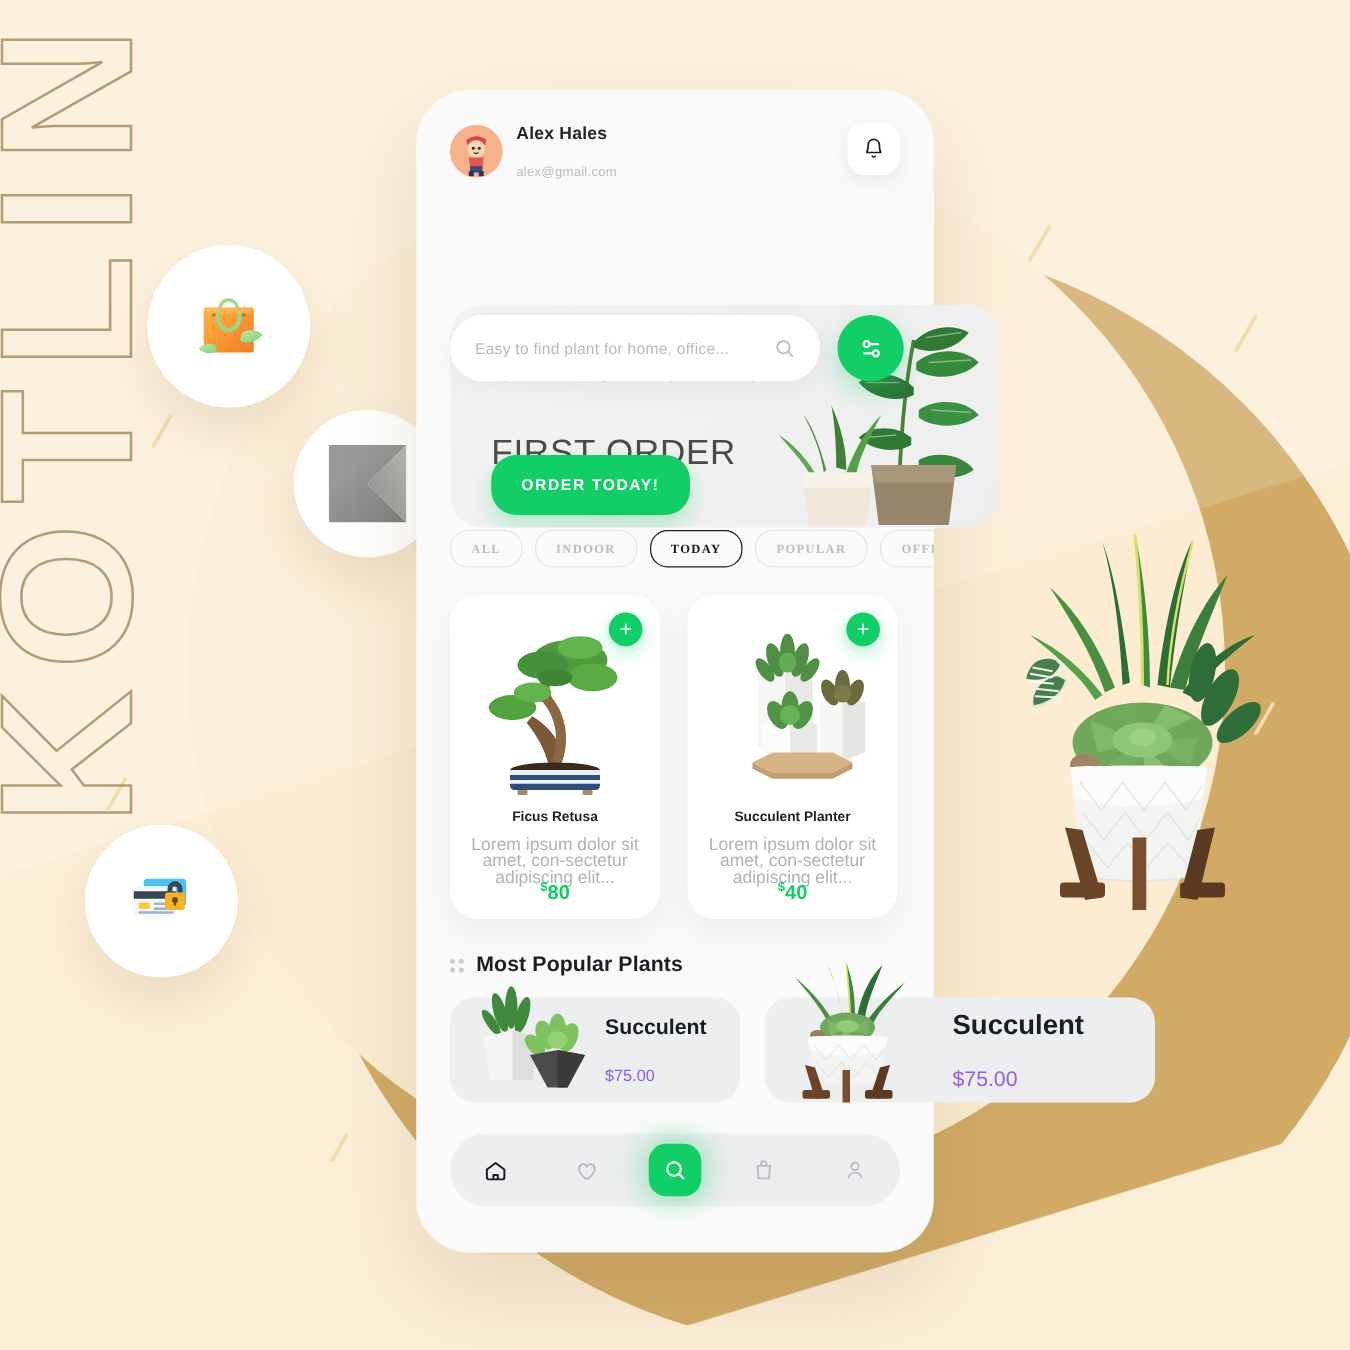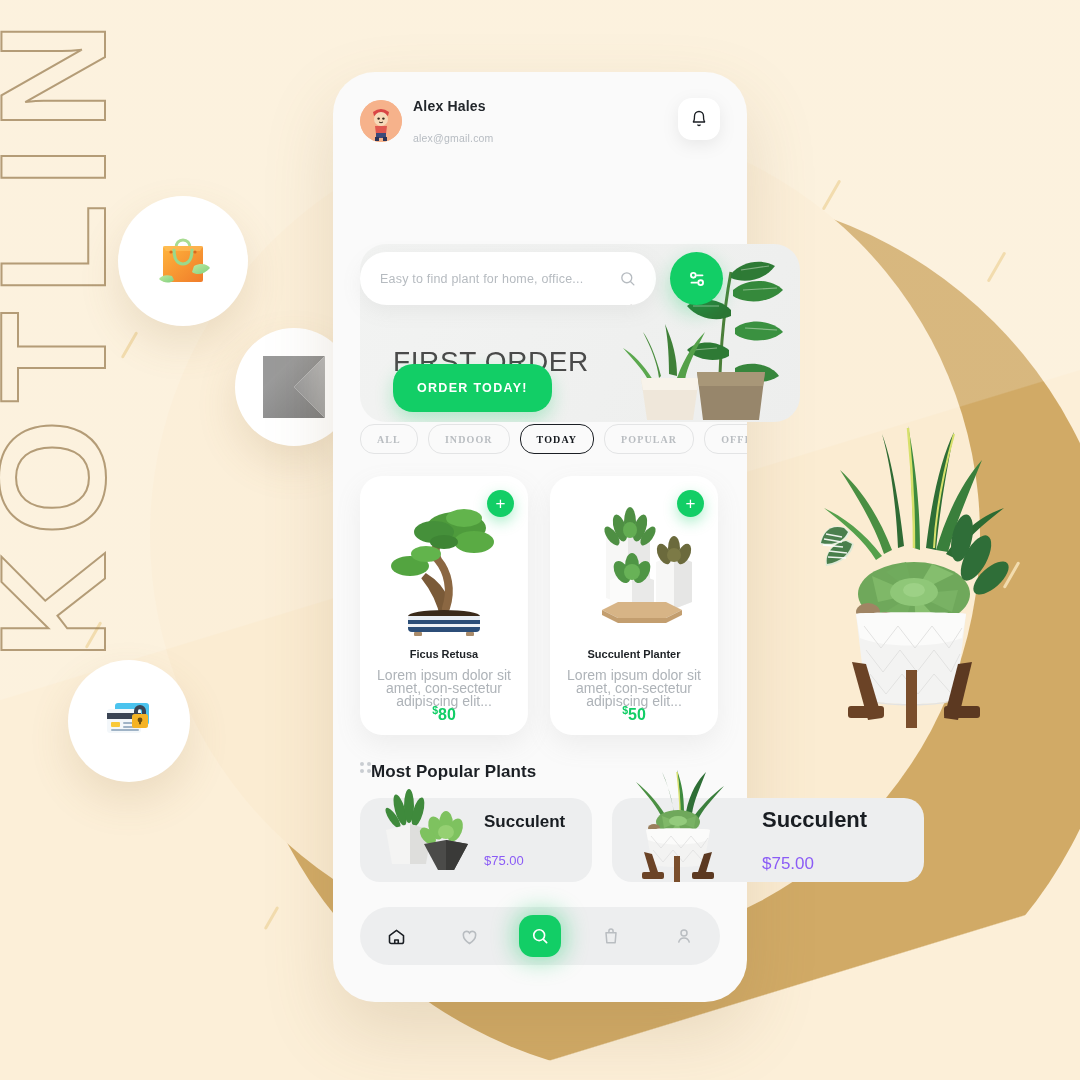--- a/index.html
+++ b/index.html
@@ -141,21 +141,21 @@
     color:#fff; font-size:17px; line-height:25px; text-align:center;
     box-shadow:0 5px 14px rgba(18,206,102,.35);
   }
   .pimg{ position:absolute; left:0; top:22px; width:168px; height:140px; }
   .ptitle{ position:absolute; left:0; right:0; top:172px; text-align:center; font-size:11px; font-weight:bold; color:#1D2125; }
   .pdesc{ position:absolute; left:14px; right:14px; top:193px; text-align:center; font-size:14px; line-height:13px; color:#AEB3B8; }
   .pprice{ position:absolute; left:0; right:0; top:228px; text-align:center; font-size:16px; font-weight:bold; color:#12CE66; }
   .pprice .cur{ font-size:10.5px; vertical-align:super; }
 
   
-  .pop-head{ position:absolute; left:27px; top:690px; display:flex; align-items:flex-start; }
+  .pop-head{ position:absolute; left:27px; top:690px; display:flex; align-items:center; gap:10px; }
   .dotgrid{ display:grid; grid-template-columns:repeat(2,4px); gap:3px; }
   .dotgrid i{ width:4px; height:4px; border-radius:50%; background:#C9CDD1; display:block; }
   .pop-title{ font-size:17px; font-weight:bold; color:#1B1F24; letter-spacing:.1px; }
 
   .pop-row{ position:absolute; left:27px; top:726px; display:flex; gap:20px; }
   .pop-card{
     height:84px; background:#EDEEEF; border-radius:20px;
     display:flex; align-items:center; position:relative;
   }
   .pop-card.c1{ width:232px; }
@@ -477,21 +477,21 @@
             <ellipse cx="92" cy="74" rx="7" ry="12" transform="rotate(28 92 74)"></ellipse>
           </g>
           <ellipse cx="82" cy="74" rx="8" ry="8" fill="#68B257"></ellipse>
 
           <path d="M52 112 l16-8 h48 l16 8 -16 8 h-48z" fill="#D7B486"></path>
           <path d="M52 112 l16 8 h48 l16-8 v5 l-16 8 h-48 l-16-8z" fill="#C39E6F"></path>
         </svg>
         <div class="ptitle">Succulent Planter</div>
         <div class="pdesc">Lorem ipsum dolor sit amet, con-sectetur adipiscing elit...</div>
         <div class="pprice">
-          <span class="cur">$</span><span>50</span>
+          <span class="cur">$</span><span>40</span>
         </div>
       </div>
     </div>
 
     <div class="pop-head">
       <div class="dotgrid">
           <i></i>
           <i></i>
           <i></i>
           <i></i>

